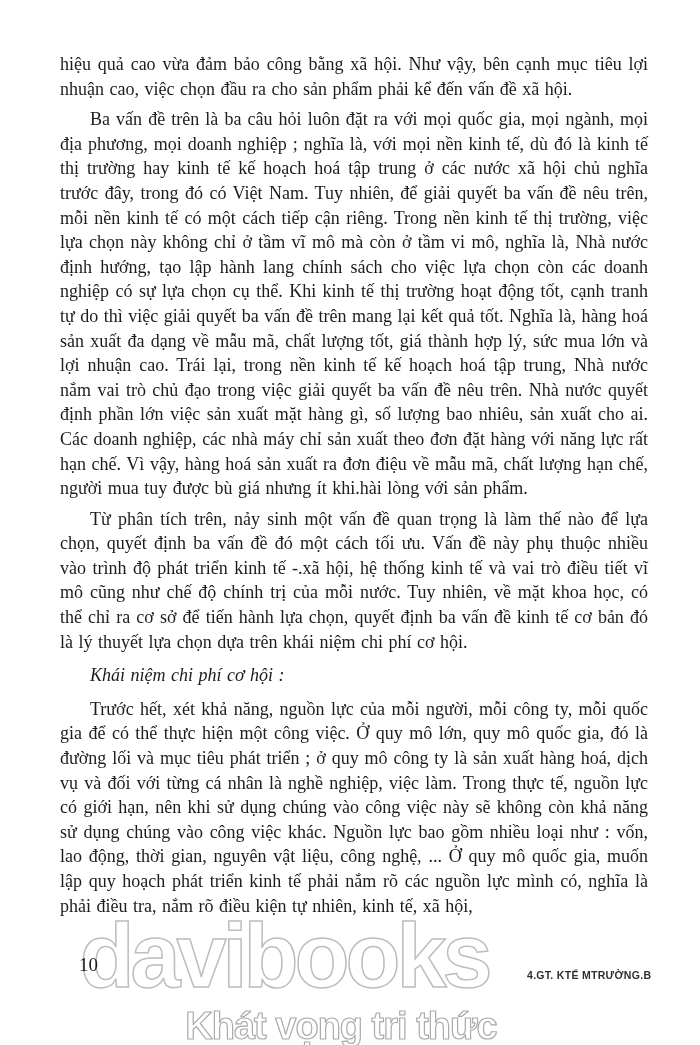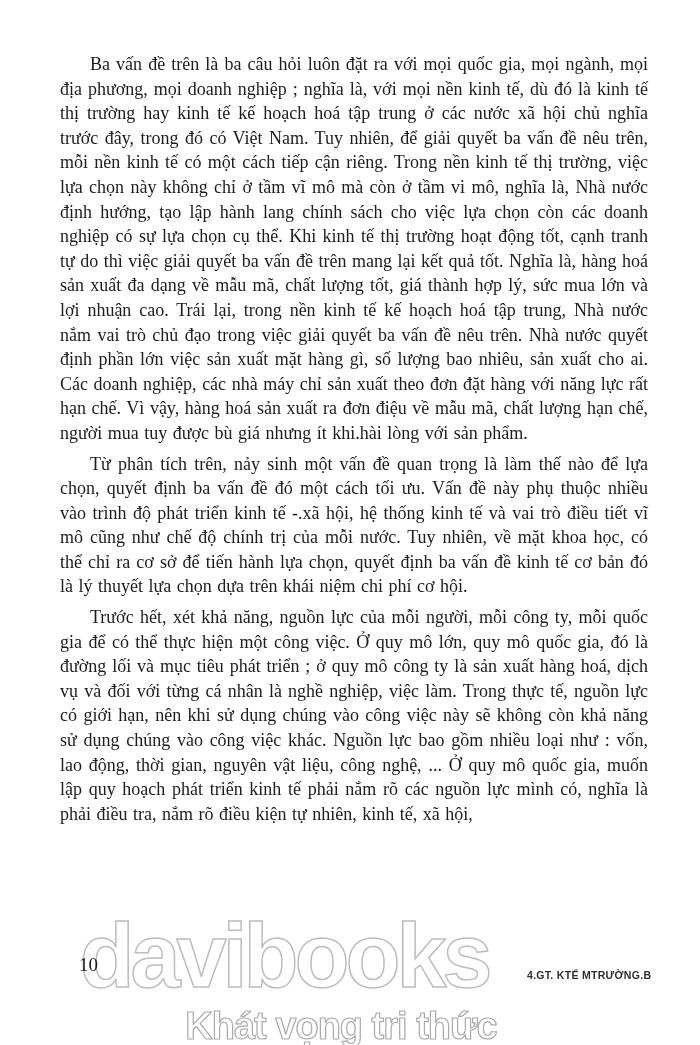--- a/index.html
+++ b/index.html
@@ -87,22 +87,24 @@
     white-space: nowrap;
     z-index: 2;
   }
 </style>
 </head>
 <body>
 
 <div class="page">
 
   <div class="body-text">
+    <p class="para continuation">hiệu quả cao vừa đảm bảo công bằng xã hội. Như vậy, bên cạnh mục tiêu lợi nhuận cao, việc chọn đầu ra cho sản phẩm phải kể đến vấn đề xã hội.</p>
     <p class="para">Ba vấn đề trên là ba câu hỏi luôn đặt ra với mọi quốc gia, mọi ngành, mọi địa phương, mọi doanh nghiệp ; nghĩa là, với mọi nền kinh tế, dù đó là kinh tế thị trường hay kinh tế kế hoạch hoá tập trung ở các nước xã hội chủ nghĩa trước đây, trong đó có Việt Nam. Tuy nhiên, để giải quyết ba vấn đề nêu trên, mỗi nền kinh tế có một cách tiếp cận riêng. Trong nền kinh tế thị trường, việc lựa chọn này không chỉ ở tầm vĩ mô mà còn ở tầm vi mô, nghĩa là, Nhà nước định hướng, tạo lập hành lang chính sách cho việc lựa chọn còn các doanh nghiệp có sự lựa chọn cụ thể. Khi kinh tế thị trường hoạt động tốt, cạnh tranh tự do thì việc giải quyết ba vấn đề trên mang lại kết quả tốt. Nghĩa là, hàng hoá sản xuất đa dạng về mẫu mã, chất lượng tốt, giá thành hợp lý, sức mua lớn và lợi nhuận cao. Trái lại, trong nền kinh tế kế hoạch hoá tập trung, Nhà nước nắm vai trò chủ đạo trong việc giải quyết ba vấn đề nêu trên. Nhà nước quyết định phần lớn việc sản xuất mặt hàng gì, số lượng bao nhiêu, sản xuất cho ai. Các doanh nghiệp, các nhà máy chỉ sản xuất theo đơn đặt hàng với năng lực rất hạn chế. Vì vậy, hàng hoá sản xuất ra đơn điệu về mẫu mã, chất lượng hạn chế, người mua tuy được bù giá nhưng ít khi.hài lòng với sản phẩm.</p>
     <p class="para">Từ phân tích trên, nảy sinh một vấn đề quan trọng là làm thế nào để lựa chọn, quyết định ba vấn đề đó một cách tối ưu. Vấn đề này phụ thuộc nhiều vào trình độ phát triển kinh tế -.xã hội, hệ thống kinh tế và vai trò điều tiết vĩ mô cũng như chế độ chính trị của mỗi nước. Tuy nhiên, về mặt khoa học, có thể chỉ ra cơ sở để tiến hành lựa chọn, quyết định ba vấn đề kinh tế cơ bản đó là lý thuyết lựa chọn dựa trên khái niệm chi phí cơ hội.</p>
+    <p class="para heading">Khái niệm chi phí cơ hội :</p>
     <p class="para">Trước hết, xét khả năng, nguồn lực của mỗi người, mỗi công ty, mỗi quốc gia để có thể thực hiện một công việc. Ở quy mô lớn, quy mô quốc gia, đó là đường lối và mục tiêu phát triển ; ở quy mô công ty là sản xuất hàng hoá, dịch vụ và đối với từng cá nhân là nghề nghiệp, việc làm. Trong thực tế, nguồn lực có giới hạn, nên khi sử dụng chúng vào công việc này sẽ không còn khả năng sử dụng chúng vào công việc khác. Nguồn lực bao gồm nhiều loại như : vốn, lao động, thời gian, nguyên vật liệu, công nghệ, ... Ở quy mô quốc gia, muốn lập quy hoạch phát triển kinh tế phải nắm rõ các nguồn lực mình có, nghĩa là phải điều tra, nắm rõ điều kiện tự nhiên, kinh tế, xã hội,</p>
   </div>
 
   <div class="watermark">
     <div class="wm-logo">davibooks</div>
     <div class="wm-slogan">Khát vọng tri thức</div>
   </div>
 
   <div class="page-number">10</div>
 

